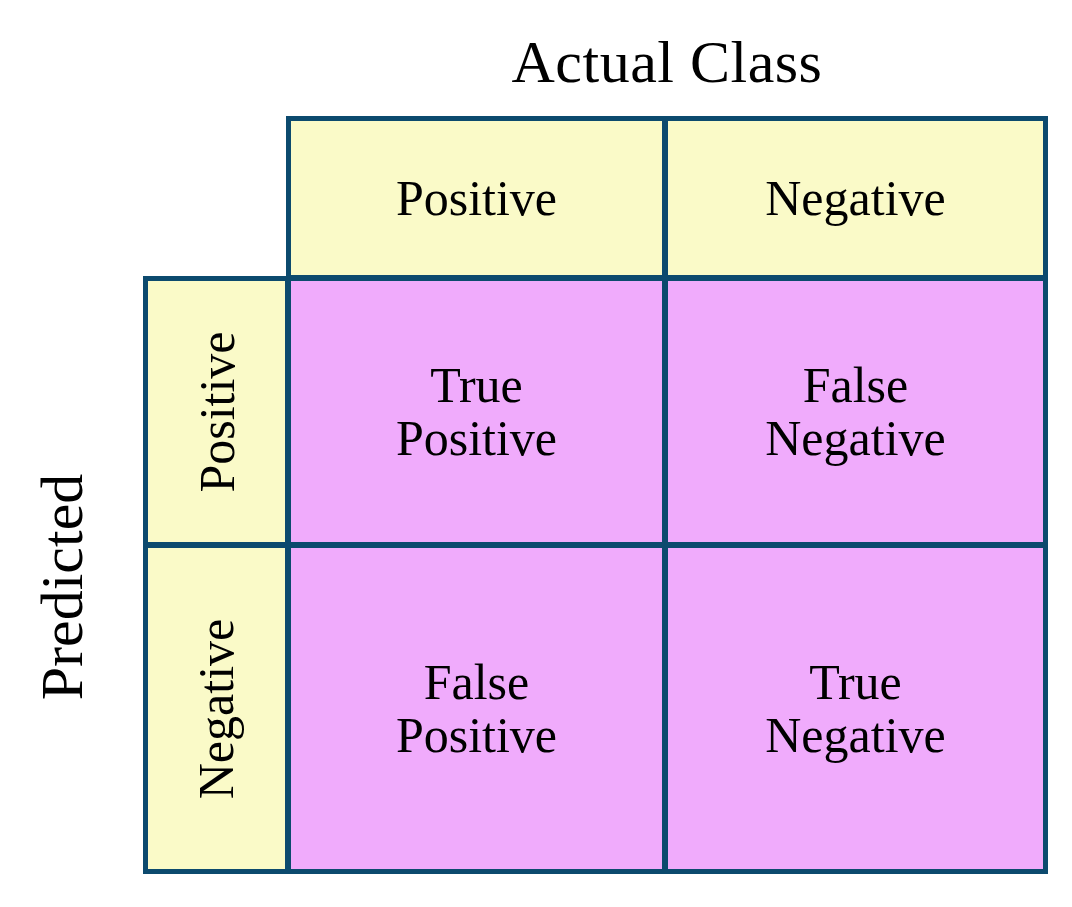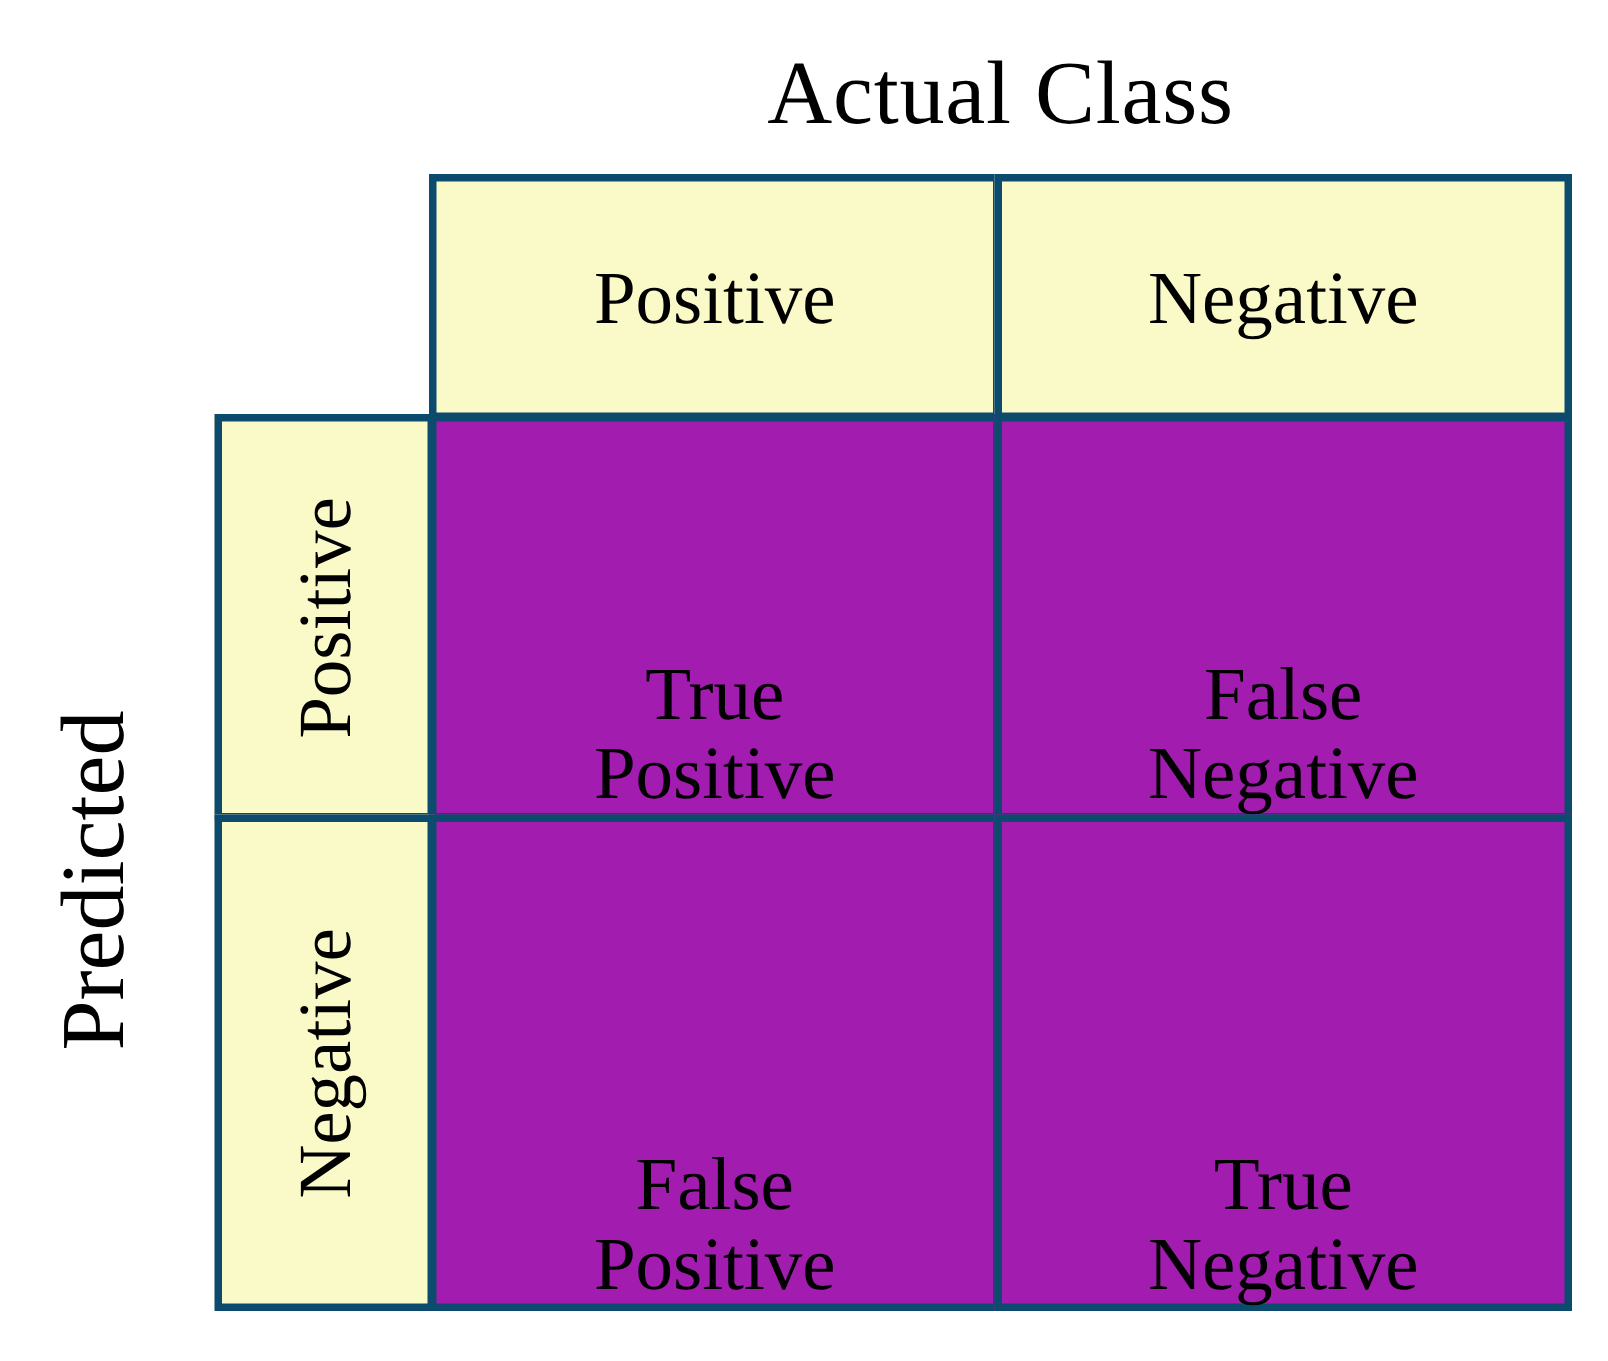--- a/index.html
+++ b/index.html
@@ -88,22 +88,21 @@
 
   .header-cell {
     background: #fafac8;
   }
 
   .rowlabel-cell {
     background: #fafac8;
   }
 
   .data-cell {
-    background: #a21caf;
-    align-items: flex-end;
+    background: #f0abfc;
   }
 
   .rowlabel-text {
     display: block;
     transform: rotate(-90deg);
     white-space: nowrap;
     font-size: 50px;
     line-height: 1;
   }
 

